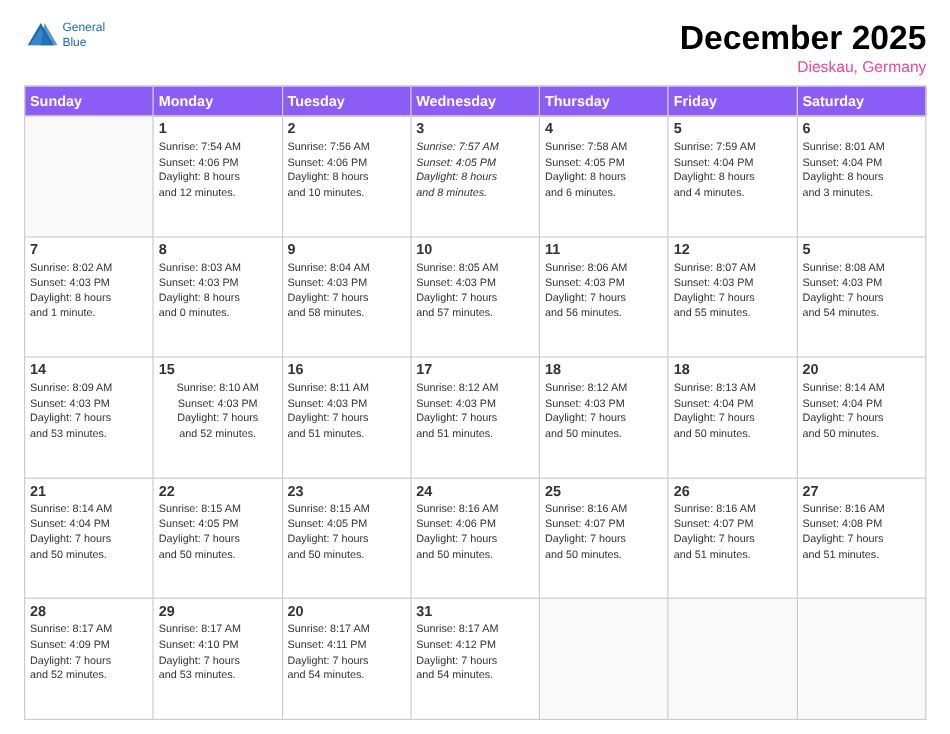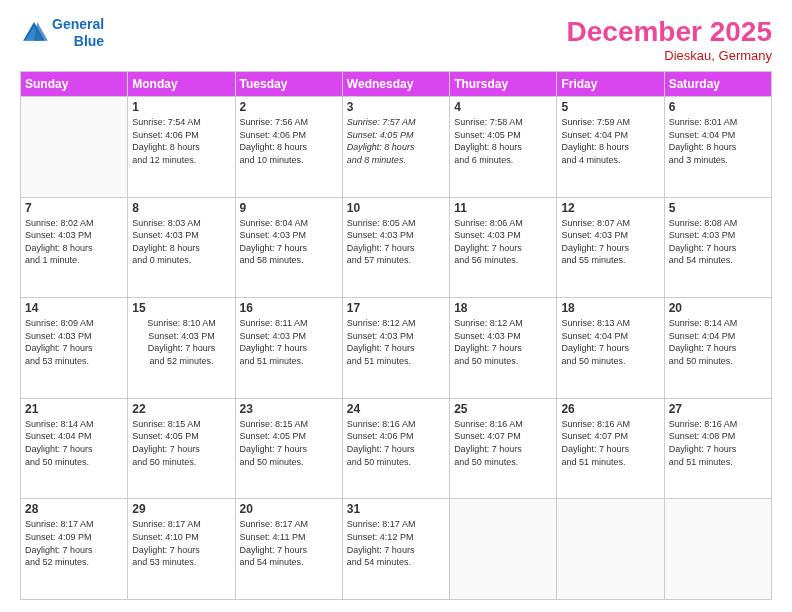--- a/index.html
+++ b/index.html
@@ -22,52 +22,51 @@
       justify-content: space-between;
       align-items: flex-start;
       margin-bottom: 8px;
     }
     .logo {
       display: flex;
       align-items: center;
       gap: 4px;
     }
     .logo-text {
-      font-size: 14px;
-      font-weight: bold;
+      font-size: 10px;
+      font-weight: normal;
       color: #333;
       line-height: 1.2;
-      text-align: right;
     }
     .logo-text span {
       color: #1a6bb5;
     }
     .logo-icon {
       width: 28px;
       height: 28px;
     }
     .title-block {
       text-align: right;
     }
     .month-title {
       font-size: 28px;
       font-weight: bold;
-      color: #ec4899;
+      color: #000000;
     }
     .location {
       font-size: 13px;
-      color: #b91c1c;
+      color: #ec4899;
     }
     .calendar {
       width: 100%;
       border-collapse: collapse;
       flex: 1;
     }
     .calendar th {
-      background: #d946ef;
+      background: #8b5cf6;
       color: #fff;
       font-size: 12px;
       font-weight: bold;
       padding: 5px 4px;
       text-align: left;
       border: 1px solid #ccc;
     }
     .calendar td {
       border: 1px solid #ccc;
       vertical-align: top;

